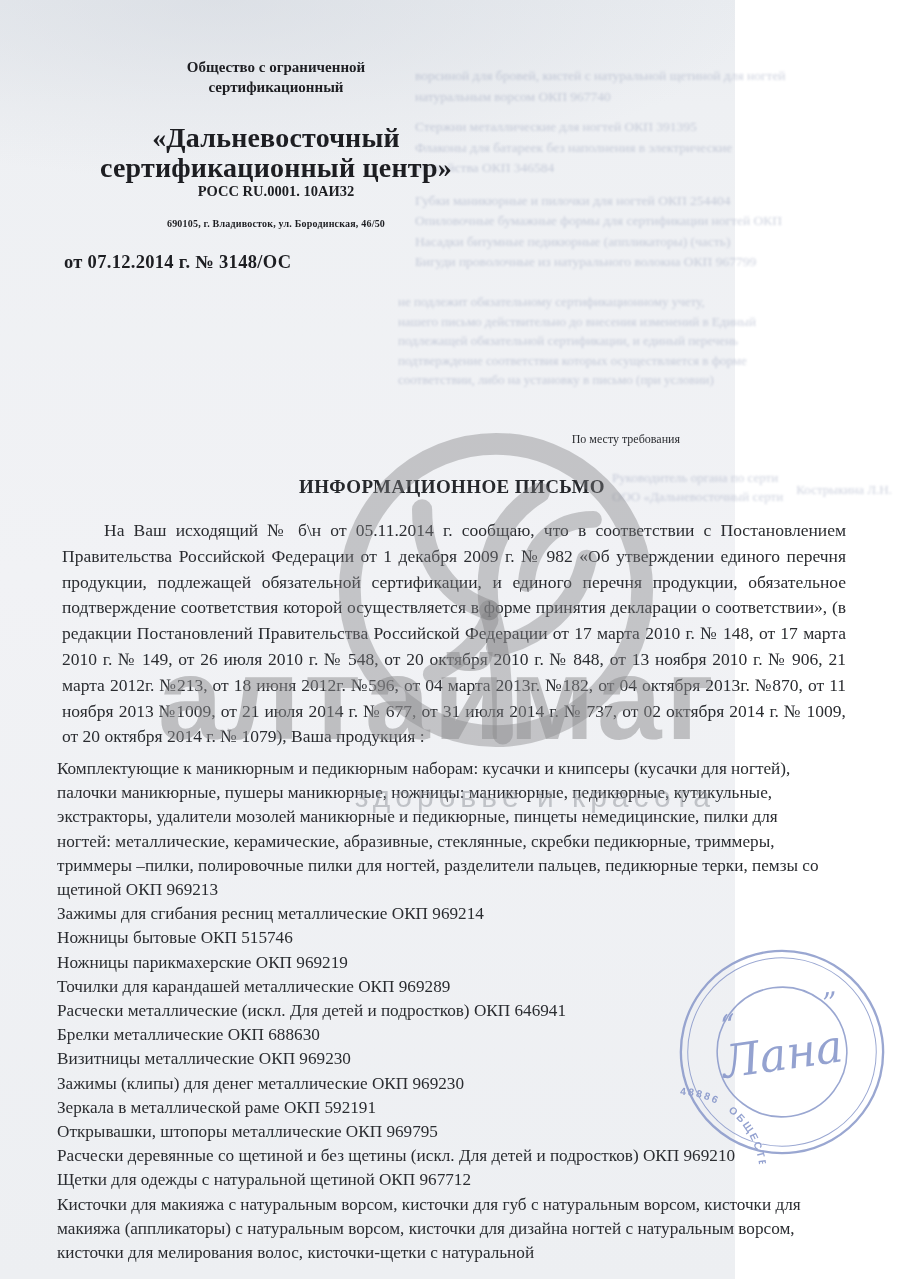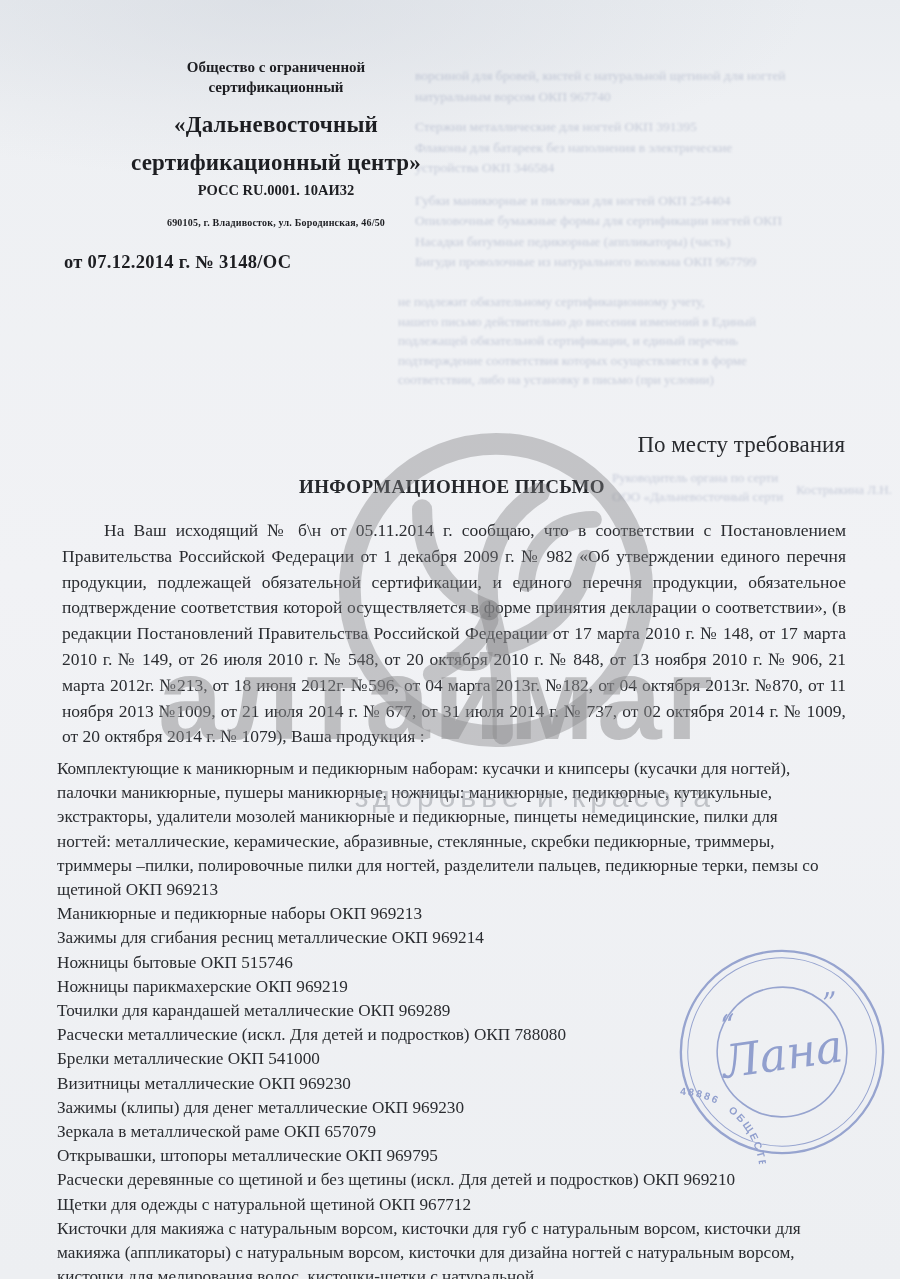--- a/index.html
+++ b/index.html
@@ -1,44 +1,44 @@
 <!DOCTYPE html>
 <html><head>
 <meta charset="utf-8">
 <style>
   html,body{margin:0;padding:0;}
   body{width:900px;height:1279px;overflow:hidden;
        font-family:"Liberation Serif", serif;}
-  .page{position:relative;width:900px;height:1279px;
+  .page{position:relative;width:735px;height:1279px;
         background:
           radial-gradient(ellipse 900px 300px at 30% 0%, rgba(205,210,218,.45), rgba(205,210,218,0) 60%),
           linear-gradient(180deg,#e9ecf0 0%,#eef0f3 8%,#f1f2f5 45%,#edeff2 100%);
         color:#2a2c30;}
   
   .bleed{position:absolute;color:#8b95b2;opacity:.42;filter:blur(1.05px);
          font-size:13.5px;line-height:20.5px;pointer-events:none;z-index:1;}
   .bleed-top{left:415px;top:66px;width:475px;}
   .bleed-top div:nth-child(3){margin-top:10px;}
   .bleed-top div:nth-child(6){margin-top:12px;}
   .bleed-mid{left:398px;top:292px;width:472px;font-size:13px;line-height:19.5px;}
   .bleed-title{left:612px;top:468px;width:280px;font-size:13px;line-height:19px;}
   
   .letterhead{position:absolute;left:90px;top:58px;width:372px;text-align:center;
               font-weight:bold;color:#1d1e22;z-index:2;}
   .lh-small{font-size:15px;line-height:19.5px;}
-  .lh-name{font-size:23px;line-height:38px;margin-top:9px;letter-spacing:.2px;}
+  .lh-name{font-size:28px;line-height:30px;margin-top:26px;letter-spacing:.2px;}
   .lh-organ{font-size:14.5px;line-height:17.5px;}
   .lh-organ-first{margin-top:11px;}
   .lh-addr{font-size:10px;margin-top:17px;letter-spacing:.2px;}
   .ref-line{position:absolute;left:64px;top:252px;font-size:18.5px;font-weight:bold;
             color:#1d1e22;letter-spacing:.3px;z-index:2;}
   
   .addressee{position:absolute;right:55px;top:297px;text-align:right;
              font-size:17.5px;line-height:24.3px;z-index:2;}
-  .place-note{position:absolute;right:55px;top:432px;font-size:23px;z-index:2;}
+  .place-note{position:absolute;right:55px;top:432px;font-size:12px;z-index:2;}
   
   .title{position:absolute;left:0;top:476px;width:904px;text-align:center;
          font-size:19px;font-weight:bold;letter-spacing:.4px;color:#26282c;z-index:2;}
   .para1{position:absolute;left:62px;top:518px;width:784px;font-size:17.5px;
          line-height:25.8px;text-align:justify;text-indent:42px;z-index:2;}
   .products{position:absolute;left:57px;top:757px;width:786px;font-size:17.2px;
             line-height:24.2px;z-index:2;}
   .prod-intro{max-width:772px;}
   .prod-final{max-width:786px;}
   
@@ -99,30 +99,29 @@
   <div class="ref-line">от 07.12.2014 г. №  3148/ОС</div>
 
   <div class="place-note">По месту требования</div>
 
   <div class="title">ИНФОРМАЦИОННОЕ ПИСЬМО</div>
 
   <div class="para1">На Ваш исходящий № б\н от 05.11.2014 г. сообщаю, что в соответствии с Постановлением Правительства Российской Федерации от 1 декабря 2009 г. № 982 «Об утверждении единого перечня продукции, подлежащей обязательной сертификации, и единого перечня продукции, обязательное подтверждение соответствия которой осуществляется в форме принятия декларации о соответствии», (в редакции Постановлений Правительства Российской Федерации от 17 марта 2010 г. № 148, от 17 марта 2010 г. № 149, от 26 июля 2010 г. № 548, от 20 октября 2010 г. № 848, от 13 ноября 2010 г. № 906, 21 марта 2012г. №213, от 18 июня 2012г. №596, от 04 марта 2013г. №182, от 04 октября 2013г. №870, от 11 ноября 2013 №1009, от 21 июля 2014 г. № 677, от 31 июля 2014 г. № 737, от 02 октября 2014 г. № 1009, от 20 октября 2014 г. № 1079), Ваша продукция :</div>
 
   <div class="products">
     <div class="prod-intro">Комплектующие к маникюрным и педикюрным наборам: кусачки и книпсеры (кусачки для ногтей), палочки маникюрные, пушеры маникюрные, ножницы: маникюрные, педикюрные, кутикульные, экстракторы, удалители мозолей маникюрные и педикюрные, пинцеты немедицинские, пилки для ногтей: металлические, керамические, абразивные, стеклянные, скребки педикюрные, триммеры, триммеры –пилки, полировочные пилки для ногтей, разделители пальцев, педикюрные терки, пемзы со щетиной ОКП 969213</div>
-    <div class="prod-line">Маникюрные и педикюрные наборы ОКП 969213</div>
     <div class="prod-line">Зажимы для сгибания ресниц металлические ОКП 969214</div>
     <div class="prod-line">Ножницы бытовые ОКП 515746</div>
     <div class="prod-line">Ножницы парикмахерские ОКП 969219</div>
     <div class="prod-line">Точилки для карандашей металлические ОКП 969289</div>
-    <div class="prod-line">Расчески металлические (искл. Для детей и подростков) ОКП 788080</div>
-    <div class="prod-line">Брелки металлические ОКП 541000</div>
+    <div class="prod-line">Расчески металлические (искл. Для детей и подростков) ОКП 646941</div>
+    <div class="prod-line">Брелки металлические ОКП 688630</div>
     <div class="prod-line">Визитницы металлические ОКП 969230</div>
     <div class="prod-line">Зажимы (клипы) для денег металлические ОКП 969230</div>
-    <div class="prod-line">Зеркала в металлической раме ОКП 657079</div>
+    <div class="prod-line">Зеркала в металлической раме ОКП 592191</div>
     <div class="prod-line">Открывашки, штопоры металлические ОКП 969795</div>
     <div class="prod-line">Расчески деревянные со щетиной и без щетины (искл. Для детей и подростков) ОКП 969210</div>
     <div class="prod-line">Щетки для одежды с натуральной щетиной ОКП 967712</div>
     <div class="prod-final">Кисточки для макияжа с натуральным ворсом, кисточки для губ с натуральным ворсом, кисточки для макияжа (аппликаторы) с натуральным ворсом, кисточки для дизайна ногтей с натуральным ворсом, кисточки для мелирования волос, кисточки-щетки с натуральной</div>
   </div>
 
   <svg class="wm-logo" width="336" height="340" viewBox="0 0 200 200">
     <g fill="none" stroke="rgba(128,128,130,.40)" stroke-linecap="round">
       <circle cx="100" cy="100" r="87" stroke-width="13"></circle>
       <path d="M104,186 C104,150 102,132 96,112" stroke-width="12"></path>

